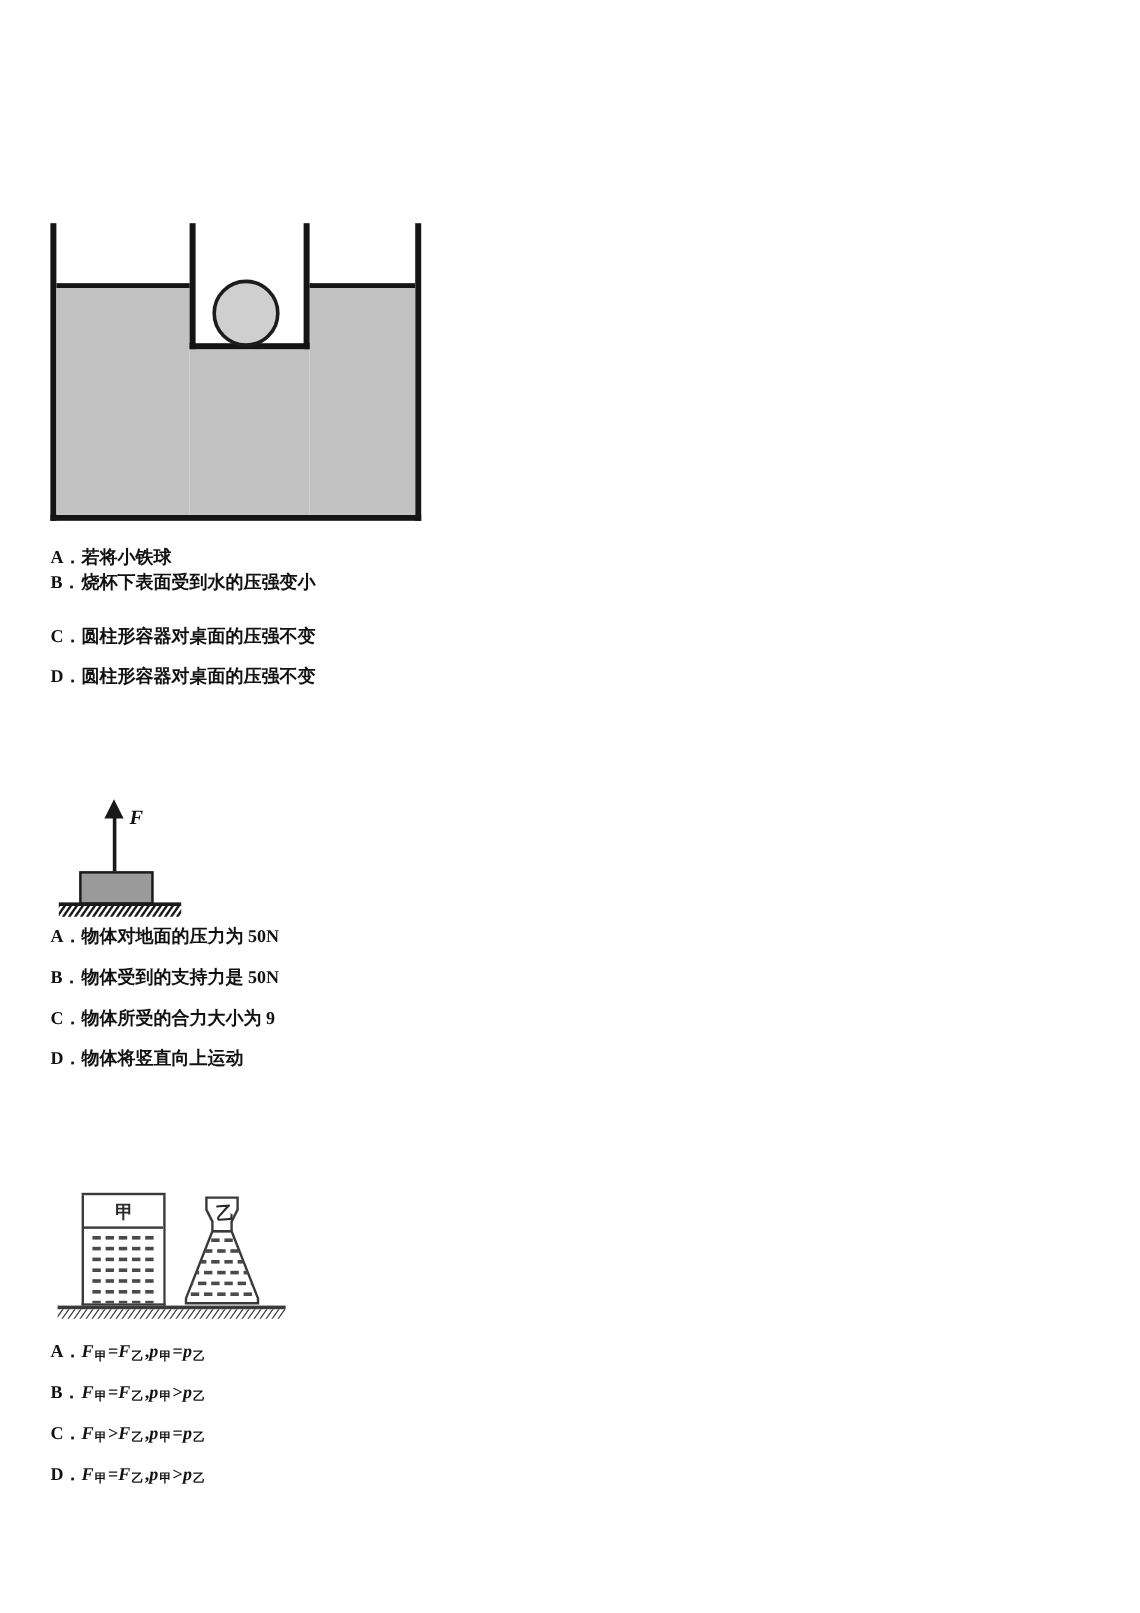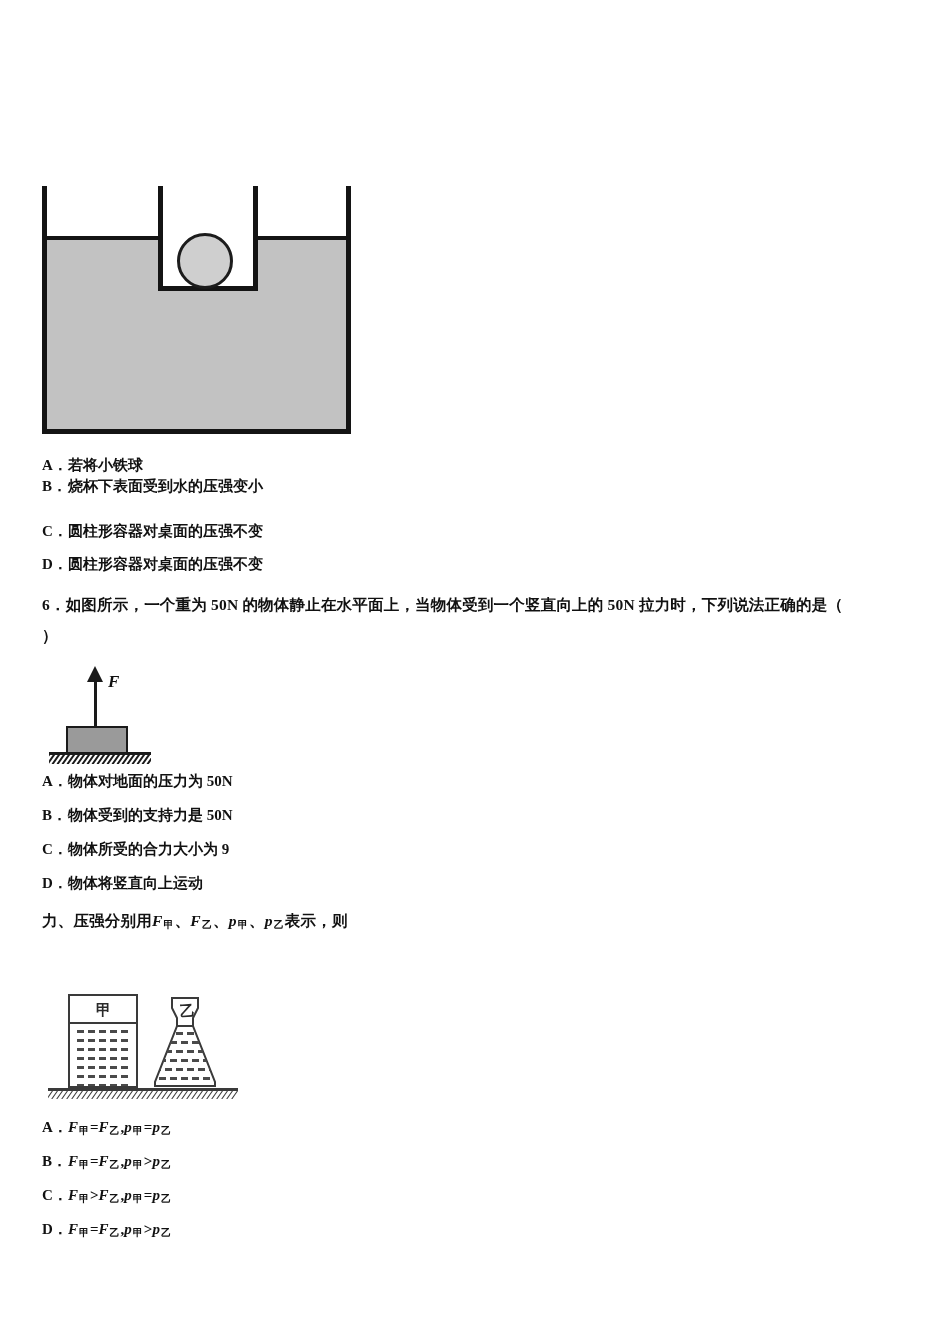--- a/index.html
+++ b/index.html
@@ -300,24 +300,20 @@
   <div class="opt" style="top:476px;">
     <span class="lbl">B．</span><span class="body">烧杯下表面受到水的压强变小</span>
   </div>
   <div class="opt" style="top:521px;">
     <span class="lbl">C．</span><span class="body">圆柱形容器对桌面的压强不变</span>
   </div>
   <div class="opt" style="top:554px;">
     <span class="lbl">D．</span><span class="body">圆柱形容器对桌面的压强不变</span>
   </div>
 
-  <div class="qblock" style="top:589px;">
-    <div class="qtext">6．如图所示，一个重为 50N 的物体静止在水平面上，当物体受到一个竖直向上的 50N 拉力时，下列说法正确的是（</div>
-    <div class="qtext">）</div>
-  </div>
 
   <div class="fig-block">
     <div class="arrow-head"></div>
     <div class="arrow-shaft"></div>
     <div class="force-label">F</div>
     <div class="block-body"></div>
     <div class="ground-line"></div>
     <div class="ground-hatch" id="ground-hatch">
         <i style="left: 1px;"></i>
         <i style="left: 6px;"></i>
@@ -351,21 +347,20 @@
     <span class="lbl">B．</span><span class="body">物体受到的支持力是 50N</span>
   </div>
   <div class="opt" style="top:839px;">
     <span class="lbl">C．</span><span class="body">物体所受的合力大小为 9</span>
   </div>
   <div class="opt" style="top:873px;">
     <span class="lbl">D．</span><span class="body">物体将竖直向上运动</span>
   </div>
 
   <div class="qblock" style="top:905px;">
-    <div class="qtext"><span>力、压强分别用</span><span class="ital">F</span><span class="sub">甲</span>、<span class="ital">F</span><span class="sub">乙</span>、<span class="ital">p</span><span class="sub">甲</span>、<span class="ital">p</span><span class="sub">乙</span><span>表示，则</span></div>
   </div>
 
   <div class="fig-vessels">
     <div class="v-beaker"></div>
     <div class="v-beaker-lip"></div>
     <div class="v-beaker-liq" id="beaker-liquid">
         <div class="dash-row" style="top: 6px; left: 0px; width: 66px;">
           <i style="left: 7px;"></i>
           <i style="left: 18px;"></i>
           <i style="left: 29px;"></i>

